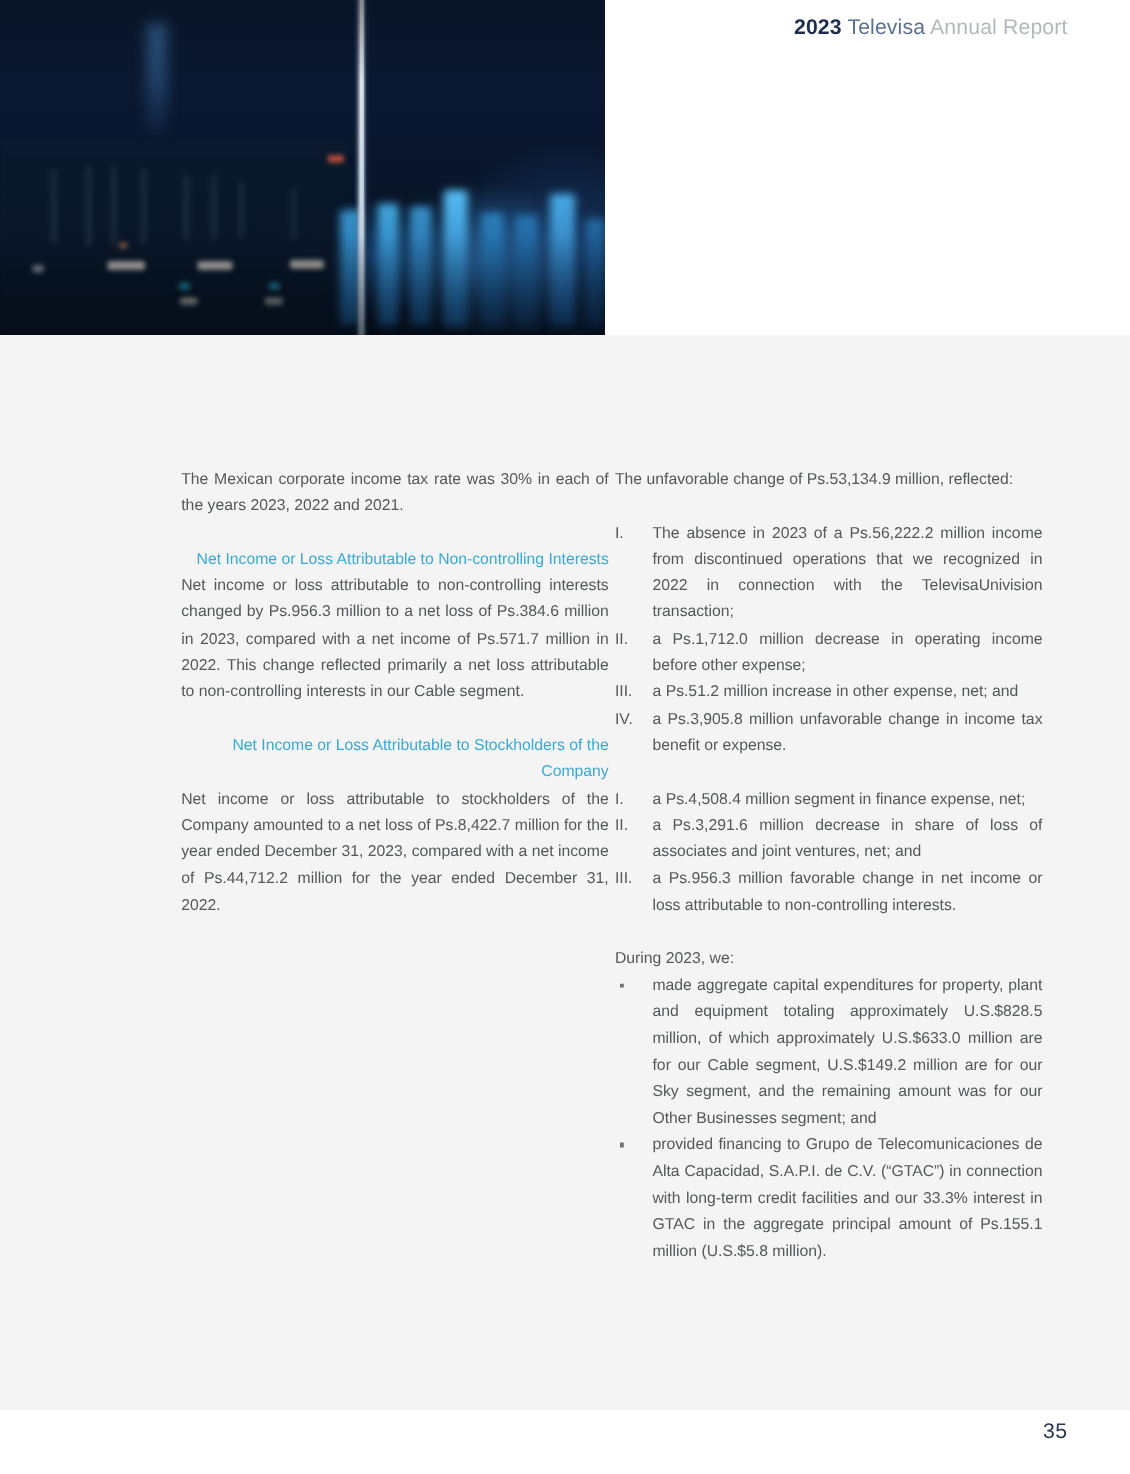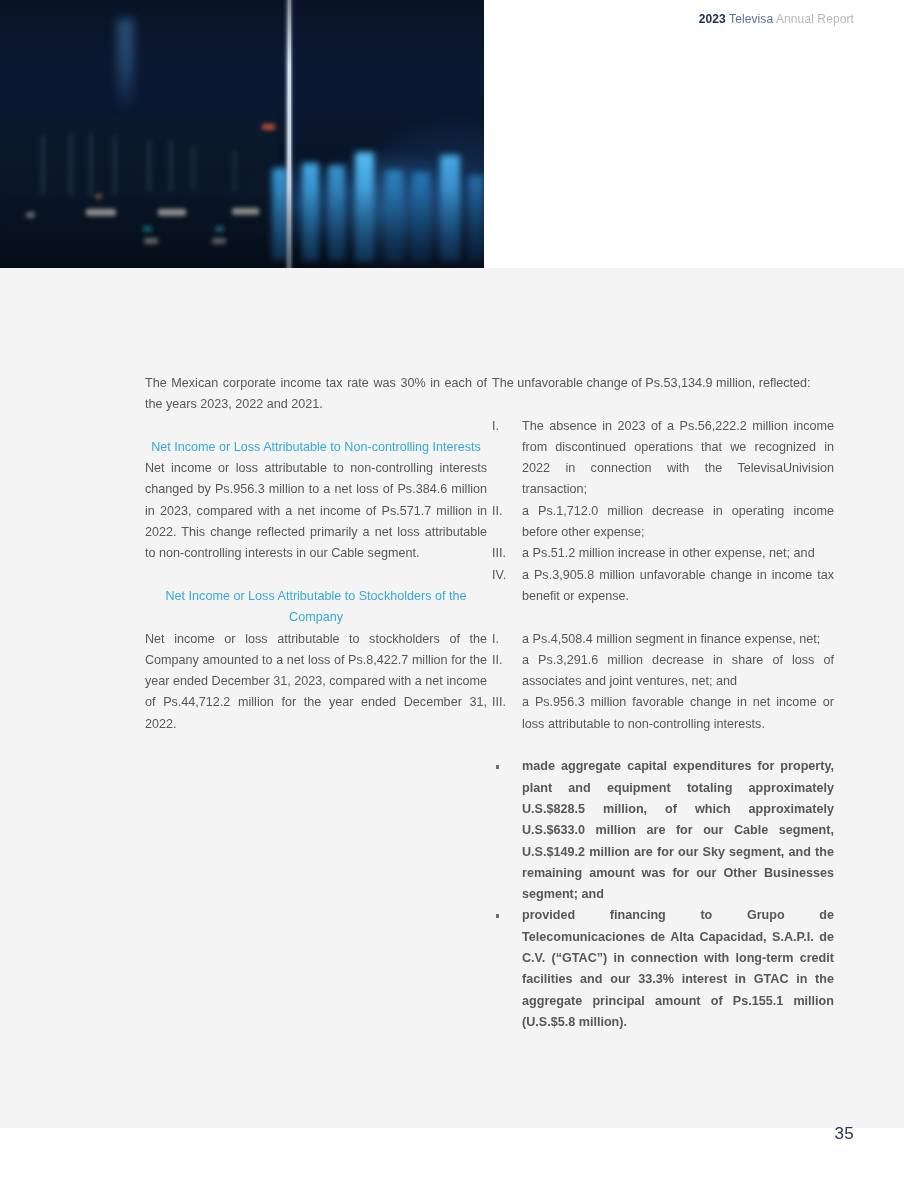--- a/index.html
+++ b/index.html
@@ -21,21 +21,21 @@
     inset: 0;
     background: #ffffff;
     overflow: hidden;
   }
 
   
   .running-header {
     position: absolute;
     top: 12px;
     right: 50px;
-    font-size: 12px;
+    font-size: 17px;
     letter-spacing: .1px;
     white-space: nowrap;
   }
   .rh-year   { color: #1d2d4f; font-weight: 700; }
   .rh-brand  { color: #5b7191; font-weight: 400; }
   .rh-suffix { color: #b4b8bd; font-weight: 400; }
 
   
   .hero {
     position: absolute;
@@ -153,21 +153,21 @@
   p.para { margin-bottom: 21.3px; }
   p.para:last-child { margin-bottom: 0; }
   p.tight { margin-bottom: 0; }
 
   h3.section-heading {
     margin: 0;
     color: #36a9d6;
     font-size: 12.6px;
     font-weight: 400;
     line-height: 21.3px;
-    text-align: center;
+    text-align: right;
   }
 
   
   .roman-list {
     list-style: none;
     margin: 0;
     padding: 0;
   }
   .roman-list li {
     position: relative;
@@ -190,36 +190,35 @@
   
   .bullet-list {
     list-style: none;
     margin: 0;
     padding: 0;
   }
   .bullet-list li {
     position: relative;
     padding-left: 30px;
     margin: 0;
-    font-weight: bold;
   }
   .bullet-list li .bullet {
     position: absolute;
     left: 4px;
     top: 9px;
     width: 3.4px;
     height: 3.4px;
     background: #6d6f71;
   }
 
   
   .page-number {
     position: absolute;
     right: 50px;
-    bottom: 35px;
+    bottom: 24px;
     color: #28354f;
     font-size: 17px;
     font-weight: 400;
     letter-spacing: .3px;
   }
 </style>
 </head>
 <body>
 
 <div class="page">
@@ -325,20 +324,21 @@
         </li>
         <li>
           <span class="marker">III.</span>
           <span class="txt">a Ps.956.3 million favorable change in net income or loss attributable to non-controlling interests.</span>
         </li>
       </ul>
 
       <div class="list-gap"></div>
 
 
+      <p class="tight">During 2023, we:</p>
 
       <ul class="bullet-list">
         <li>
           <span class="bullet"></span>
           <span class="txt">made aggregate capital expenditures for property, plant and equipment totaling approximately U.S.$828.5 million, of which approximately U.S.$633.0 million are for our Cable segment, U.S.$149.2 million are for our Sky segment, and the remaining amount was for our Other Businesses segment; and</span>
         </li>
         <li>
           <span class="bullet"></span>
           <span class="txt">provided financing to Grupo de Telecomunicaciones de Alta Capacidad, S.A.P.I. de C.V. (“GTAC”) in connection with long-term credit facilities and our 33.3% interest in GTAC in the aggregate principal amount of Ps.155.1 million (U.S.$5.8 million).</span>
         </li>

